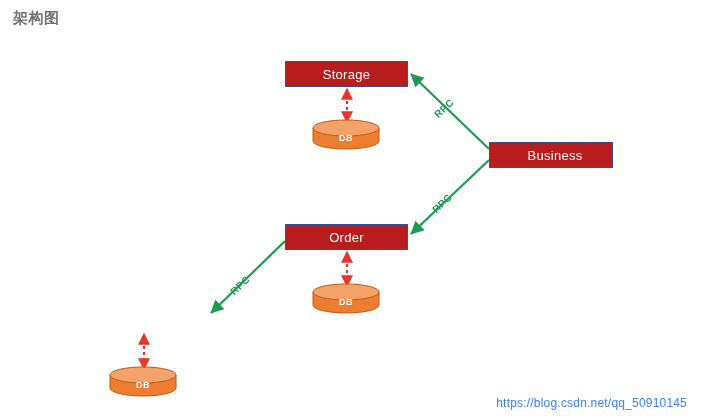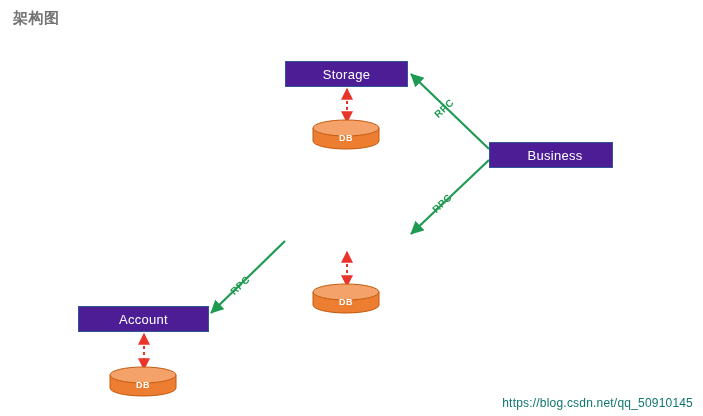--- a/index.html
+++ b/index.html
@@ -38,21 +38,21 @@
     position: absolute;
     left: 0;
     top: 0;
     width: 703px;
     height: 416px;
   }
 
   .node-box {
     position: absolute;
     box-sizing: border-box;
-    background: #4c1d95;
+    background: #b91c1c;
     border: 1px solid #2f5597;
     color: #ffffff;
     font-size: 13px;
     display: flex;
     align-items: center;
     justify-content: center;
     letter-spacing: 0.3px;
   }
 
   .db-node {
@@ -77,23 +77,23 @@
     position: absolute;
     color: #1f9a52;
     font-size: 10px;
     font-weight: bold;
     letter-spacing: 0.5px;
     white-space: nowrap;
   }
 
   #watermark {
     position: absolute;
-    right: 10px;
+    right: 16px;
     bottom: 6px;
-    color: #0f766e;
+    color: #3b82f6;
     font-size: 12px;
     letter-spacing: 0.2px;
     white-space: nowrap;
   }
 </style>
 </head>
 <body>
 
 <div id="page-title">架构图</div>
 
@@ -139,24 +139,24 @@
   </svg>
 
   <div class="node-box" style="left:285px; top:61px; width:123px; height:26px;">
     <span>Storage</span>
   </div>
 
   <div class="node-box" style="left:489px; top:142px; width:124px; height:26px;padding-left:8px;">
     <span>Business</span>
   </div>
 
+  <div class="node-box" style="left:285px; top:224px; width:123px; height:26px;">
+    <span>Order</span>
+  </div>
 
-  <div class="node-box" style="left:78px; top:306px; width:131px; height:26px;">
-    <span>Account</span>
-  </div>
 
   <div class="db-node" style="left:313px; top:120px;">
     <div class="db-label">DB</div>
   </div>
   <div class="db-node" style="left:313px; top:284px;">
     <div class="db-label">DB</div>
   </div>
   <div class="db-node" style="left:110px; top:367px;">
     <div class="db-label">DB</div>
   </div>

